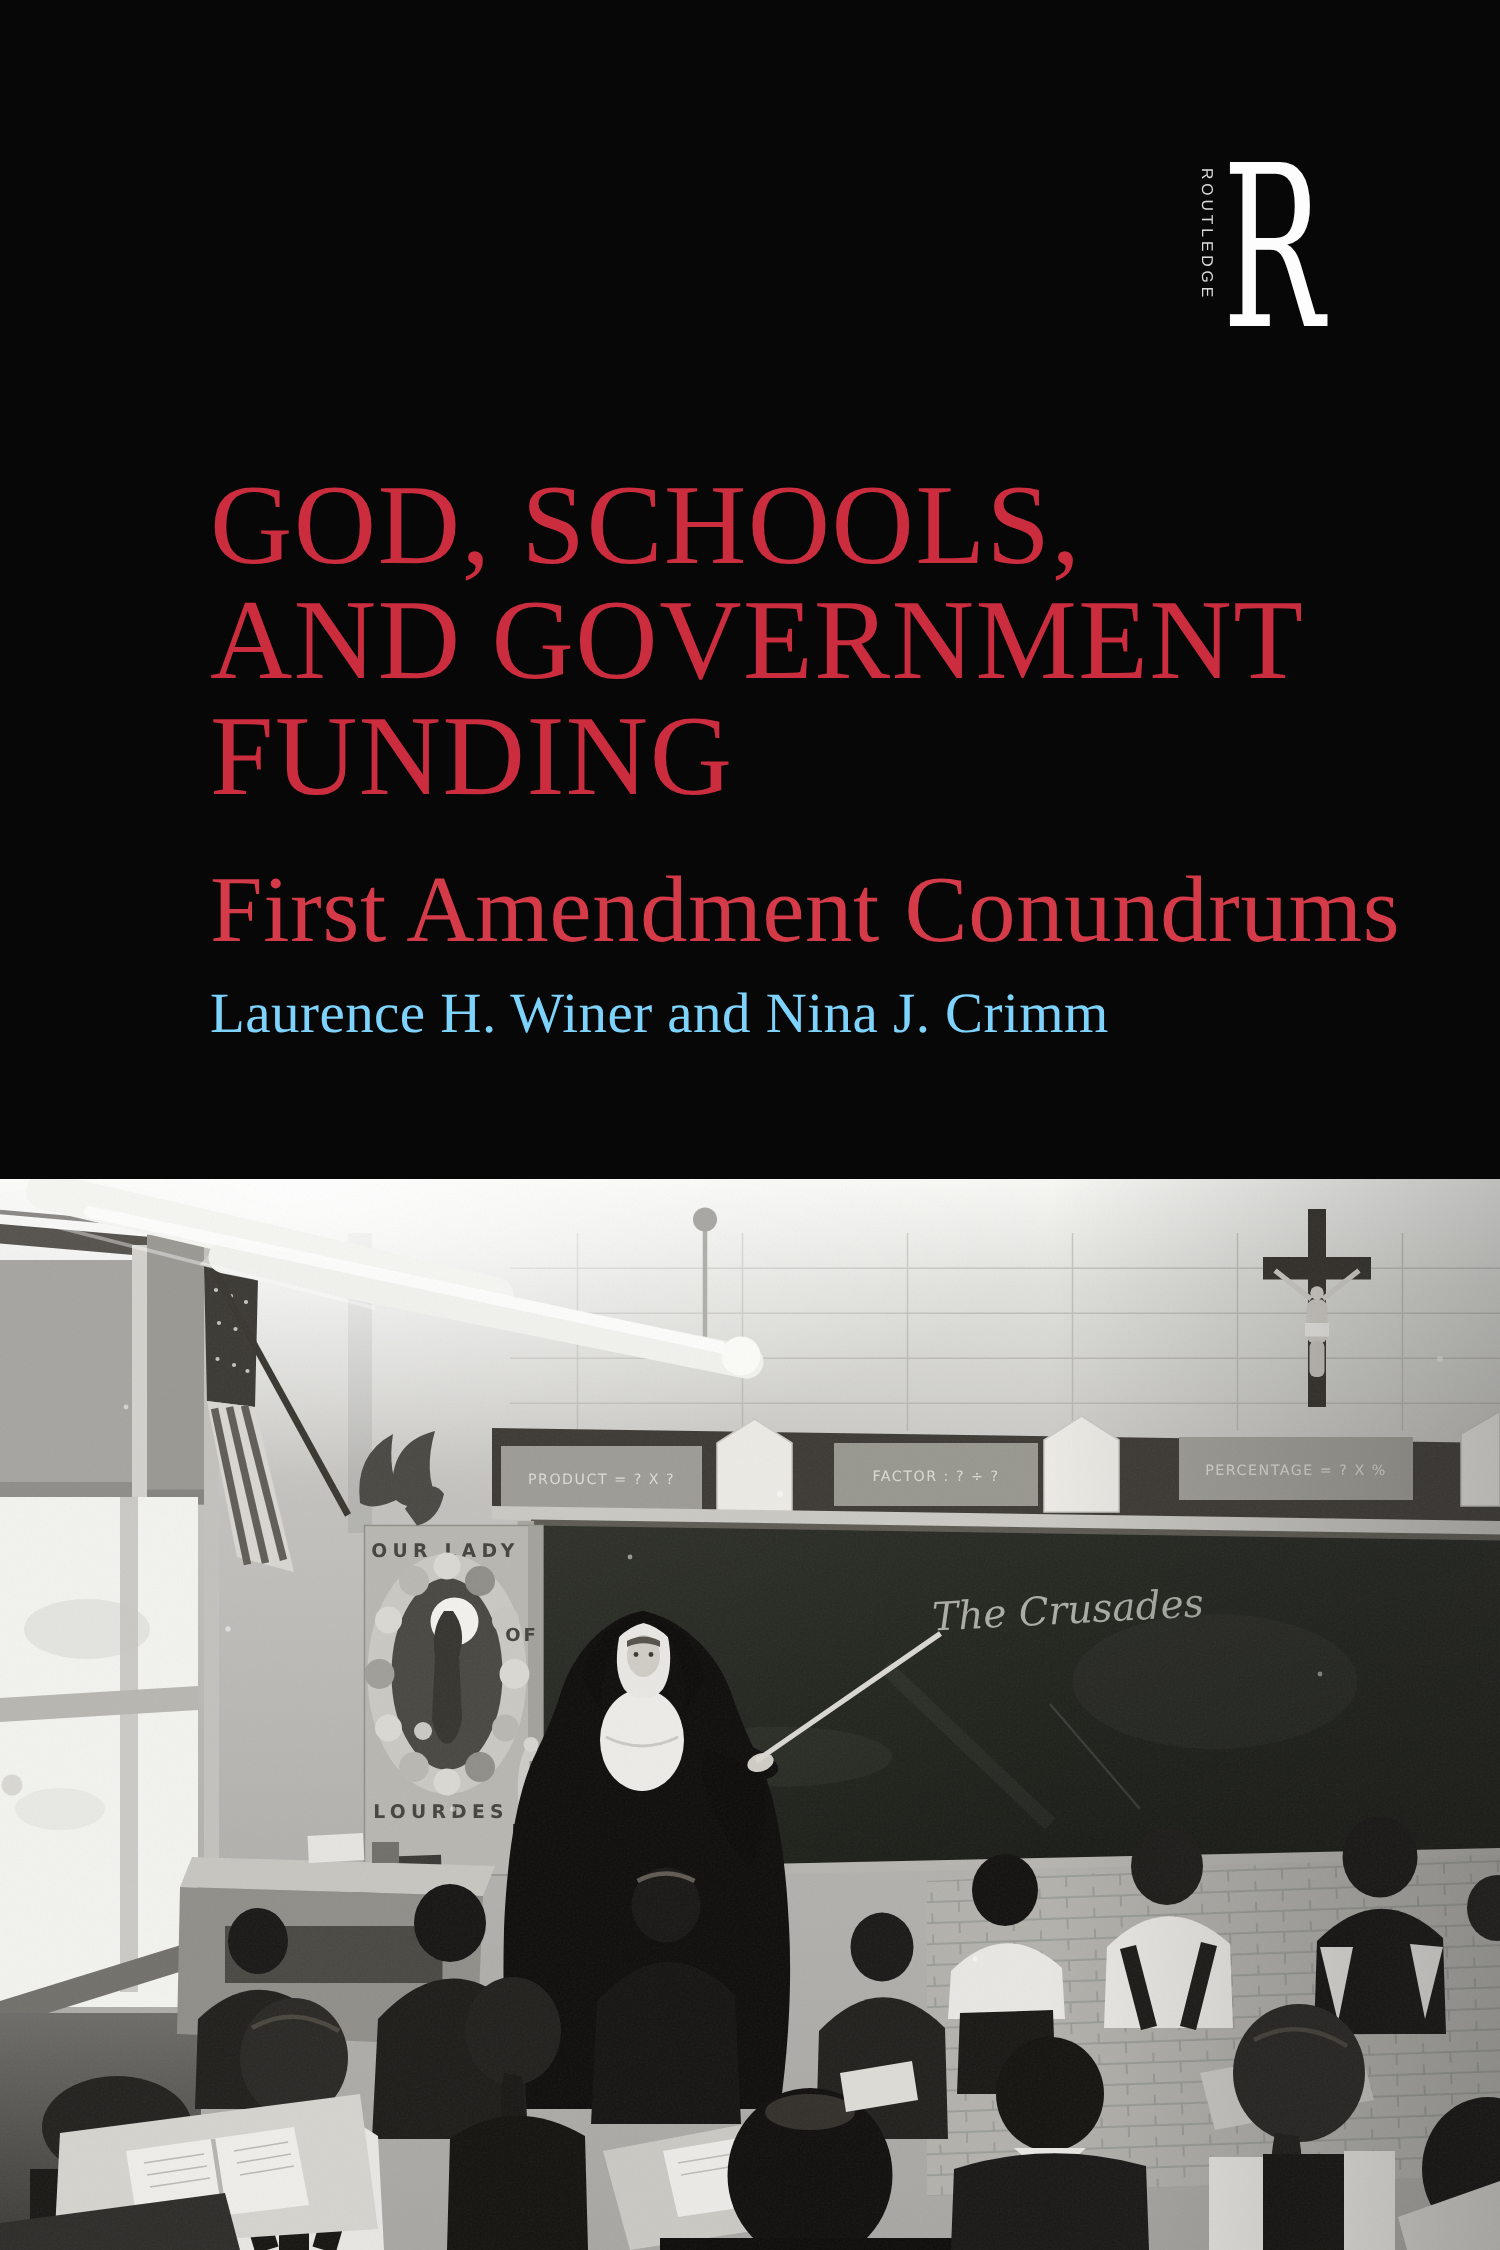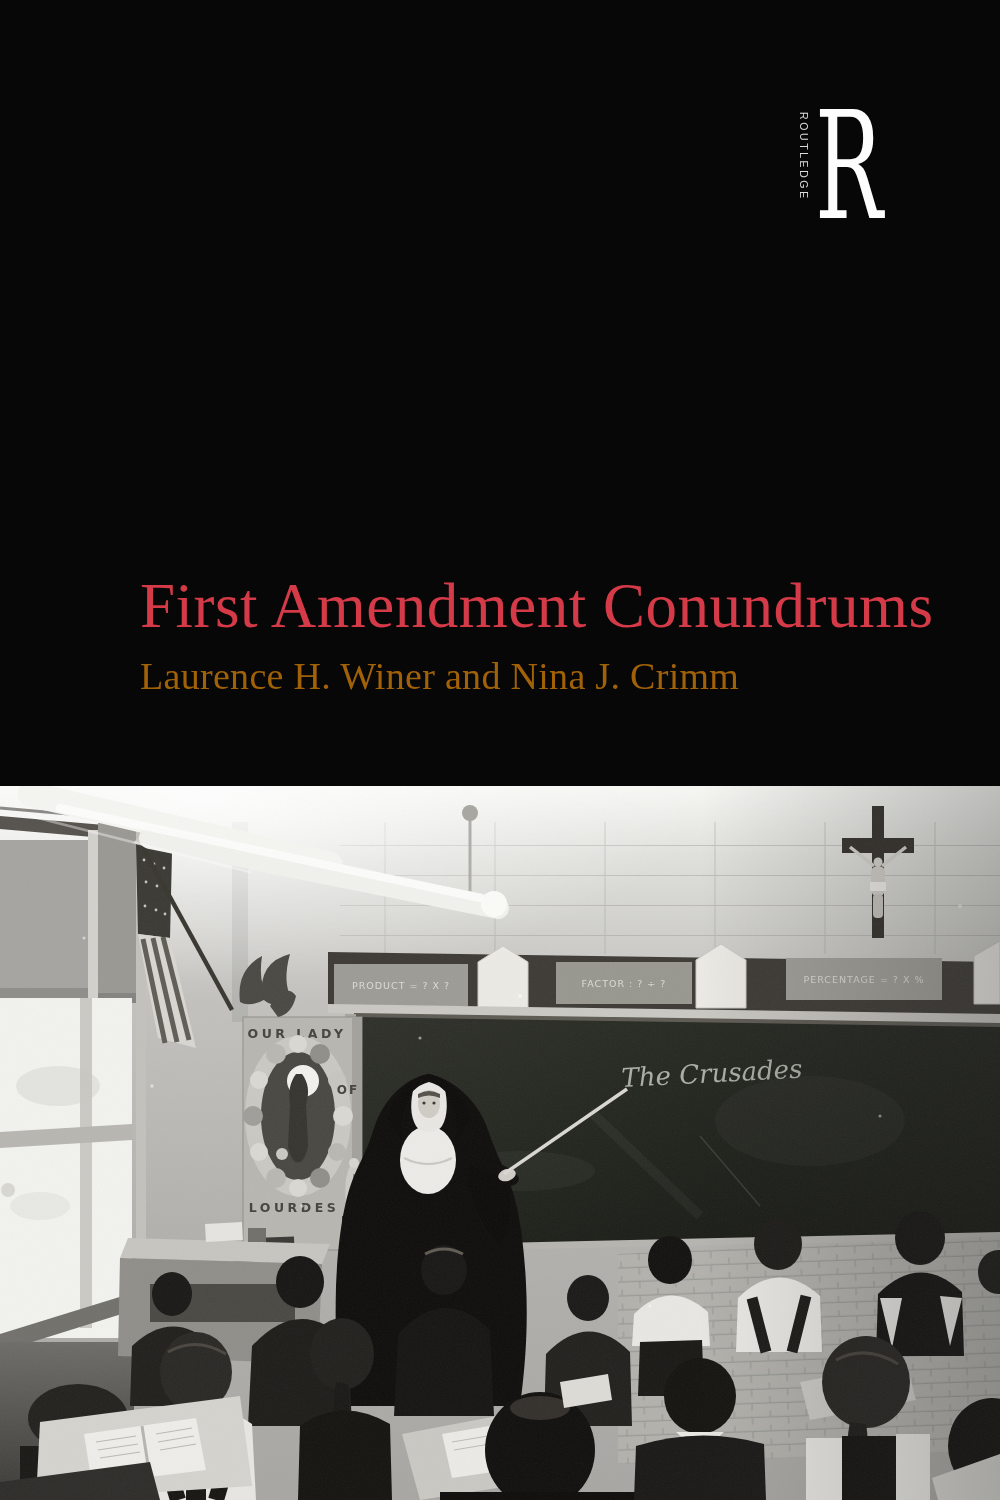--- a/index.html
+++ b/index.html
@@ -11,39 +11,44 @@
     font-size:10.5px;letter-spacing:2.6px;height:120px;opacity:.9;margin-top:6px;}
   .logo-letter{font-family:"DejaVu Serif",serif;color:#fdfdfd;font-size:150px;line-height:.8;
     transform:scaleX(.6);transform-origin:left top;}
 
   
   .title{position:absolute;left:140px;top:312px;font-family:"Liberation Serif",serif;
     font-size:76px;line-height:77px;font-weight:400;color:#cb2d3e;letter-spacing:1px;white-space:nowrap;}
   .subtitle{position:absolute;left:140px;top:570px;font-family:"Liberation Serif",serif;
     font-size:63px;color:#d53a48;letter-spacing:.5px;white-space:nowrap;}
   .authors{position:absolute;left:140px;top:654px;font-family:"Liberation Serif",serif;
-    font-size:38px;color:#a16207;letter-spacing:.3px;white-space:nowrap;}
+    font-size:38px;color:#7dd3fc;letter-spacing:.3px;white-space:nowrap;}
 
   
   .photo{position:absolute;left:0;top:786px;width:1000px;height:714px;}
   .photo svg{display:block;}
   .shrine-text{font-family:"DejaVu Sans",sans-serif;font-weight:bold;fill:#45433e;}
   .card-text{font-family:"DejaVu Sans",sans-serif;fill:#e6e5e0;opacity:.85;}
   .chalk-text{font-family:"DejaVu Serif",serif;font-style:italic;fill:#c3c5bd;opacity:.85;}
 </style>
 </head>
 <body>
 
 <div class="cover">
 
   <div class="logo">
     <div class="logo-wordmark">ROUTLEDGE</div>
     <div class="logo-letter">R</div>
   </div>
 
+  <div class="title">
+    <div>GOD, SCHOOLS,</div>
+    <div>AND GOVERNMENT</div>
+    <div>FUNDING</div>
+  </div>
   <div class="subtitle">First Amendment Conundrums</div>
   <div class="authors">Laurence H. Winer and Nina J. Crimm</div>
 
   <div class="photo">
   <svg width="1000" height="714" viewBox="0 0 1000 714" xmlns="http://www.w3.org/2000/svg">
     <defs>
       <linearGradient id="wallGrad" x1="0" y1="0" x2="0" y2="1">
         <stop offset="0" stop-color="#f8f8f5"></stop>
             <stop offset="0.1" stop-color="#e0e0dc"></stop>
         <stop offset="0.3" stop-color="#c2c1bd"></stop>

